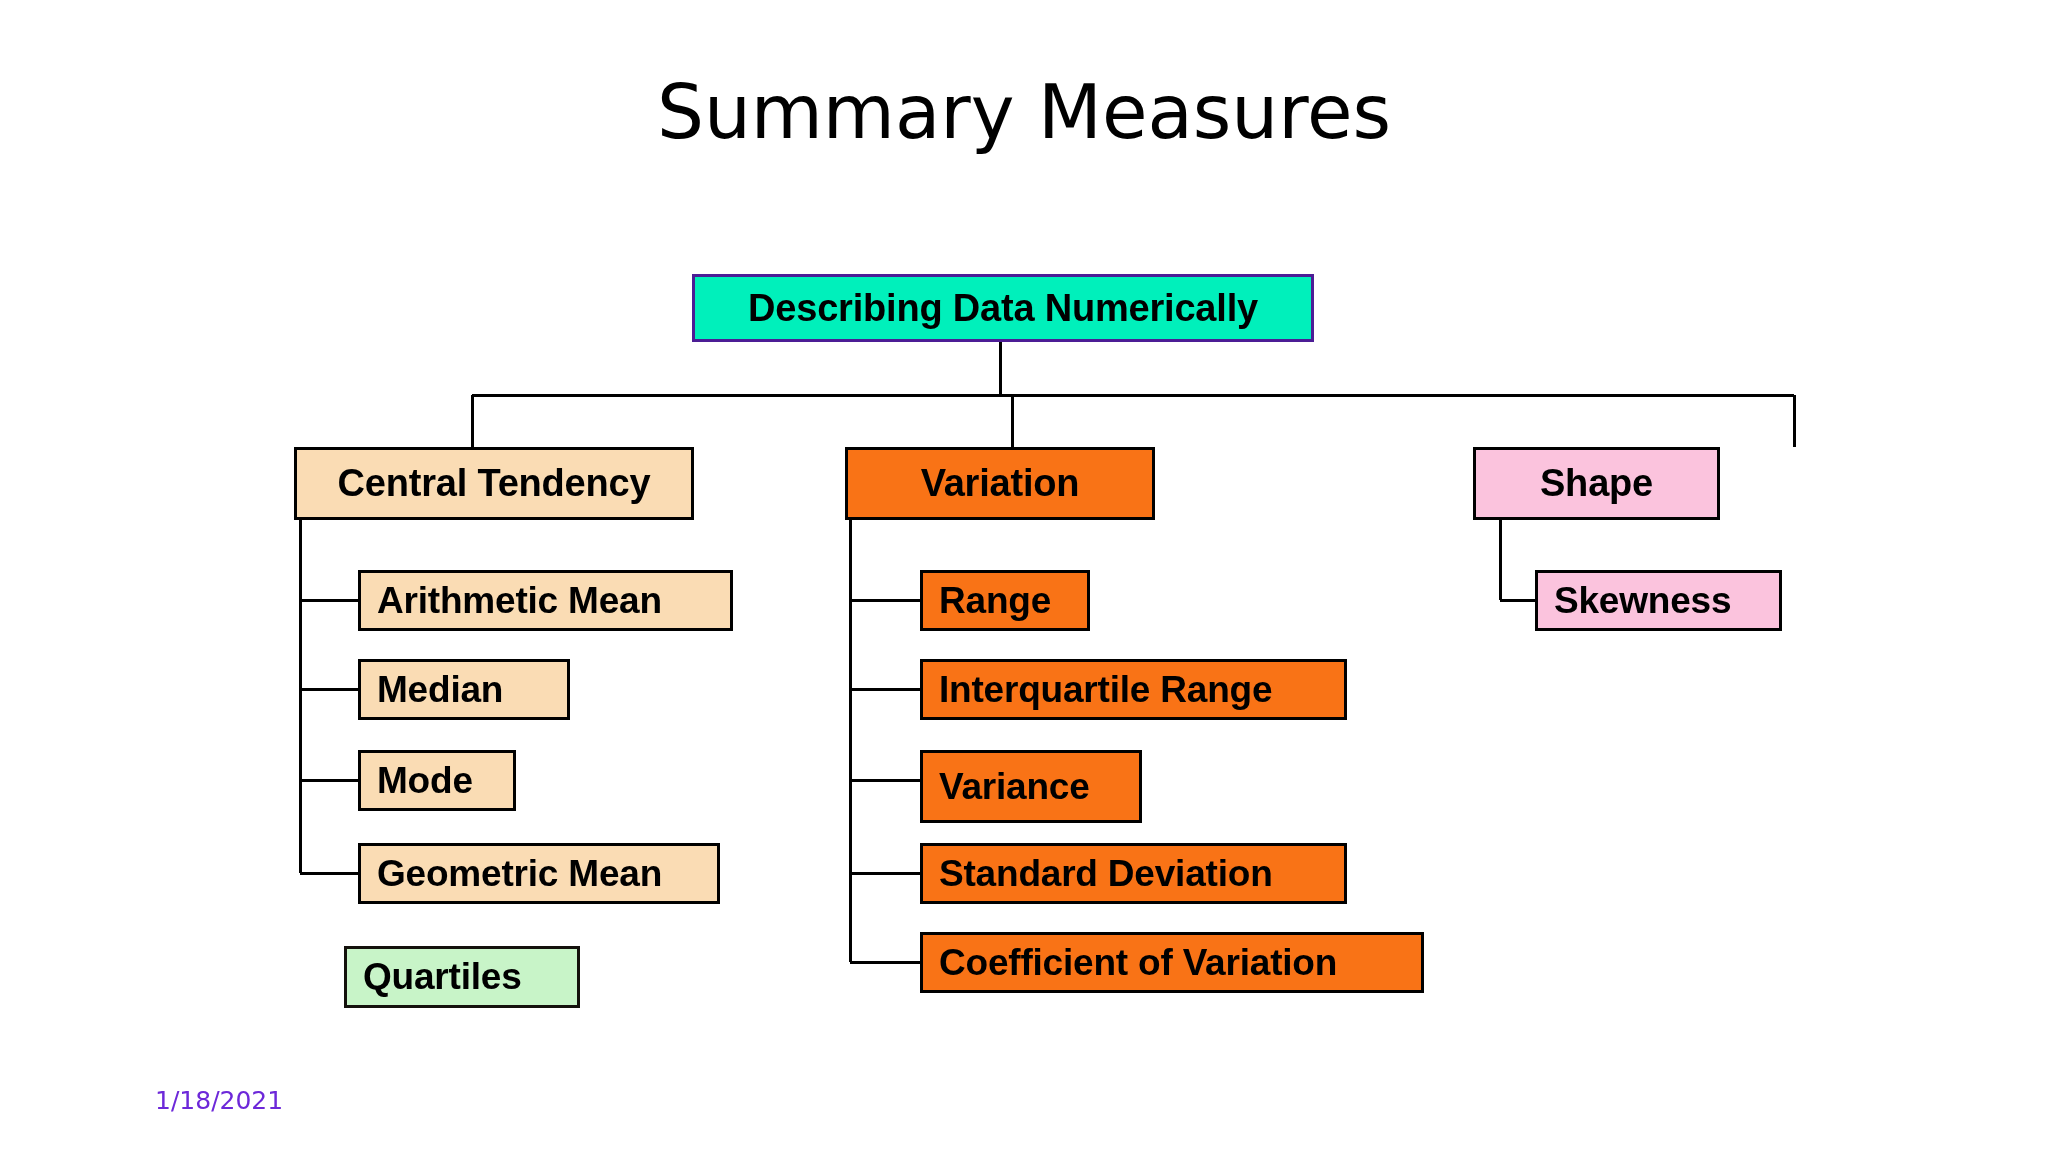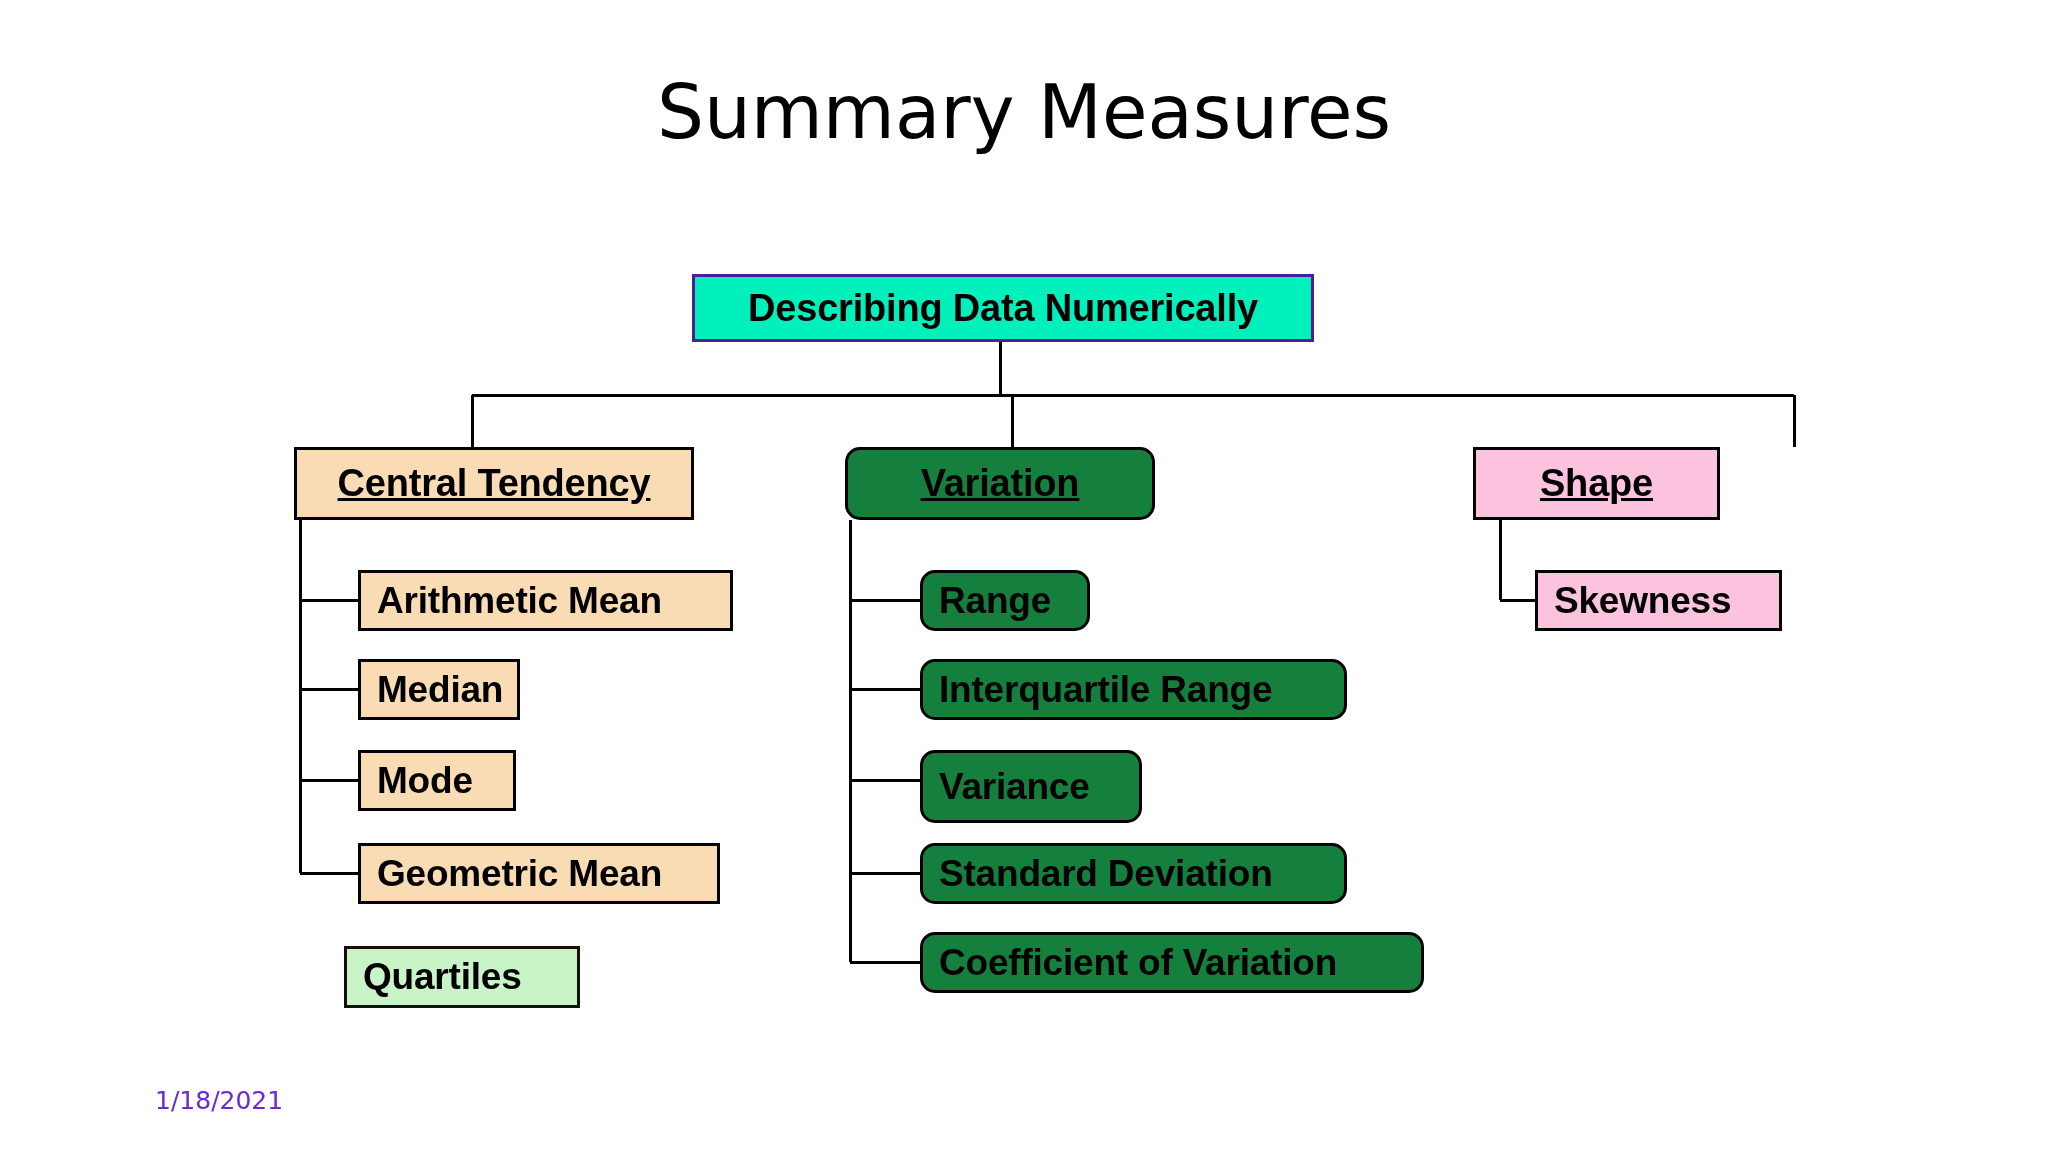--- a/index.html
+++ b/index.html
@@ -65,38 +65,37 @@
     border: 3px solid #4c1d95;
     background: #00f0bb;
     justify-content: center;
     font-size: 38px;
     letter-spacing: -0.2px;
   }
   .node.level1 {
     justify-content: center;
     font-size: 38px;
     letter-spacing: -0.2px;
-    text-decoration: underline;
   }
   .node.level2 {
     justify-content: flex-start;
     padding-left: 16px;
     font-size: 37px;
     letter-spacing: -0.2px;
   }
   .node.orphan {
     justify-content: flex-start;
     padding-left: 16px;
     font-size: 37px;
     letter-spacing: -0.2px;
     border: 3px solid #14110c;
   }
 
   .fill-peach { background: #fadcb4; }
-  .fill-blue  { background: #15803d; border-radius: 15px; }
+  .fill-blue  { background: #f97316; }
   .fill-pink  { background: #fbc3dd; }
   .fill-green { background: #c8f4c8; }
 
   
   #date-stamp {
     position: absolute;
     left: 155px;
     top: 1086px;
     font-family: "DejaVu Sans", sans-serif;
     font-size: 25px;
@@ -147,21 +146,21 @@
     <div class="node root" style="left:692px; top:274px; width:622px; height:68px;">Describing Data Numerically</div>
 
     <div class="node level1 fill-peach" style="left:294px; top:447px; width:400px; height:73px;">Central Tendency</div>
 
     <div class="node level1 fill-blue" style="left:845px; top:447px; width:310px; height:73px;">Variation</div>
 
     <div class="node level1 fill-pink" style="left:1473px; top:447px; width:247px; height:73px;">Shape</div>
 
     <div class="node level2 fill-peach" style="left:358px; top:570px; width:375px; height:61px;">Arithmetic Mean</div>
 
-    <div class="node level2 fill-peach" style="left:358px; top:659px; width:162px; height:61px;">Median</div>
+    <div class="node level2 fill-peach" style="left:358px; top:659px; width:212px; height:61px;">Median</div>
 
     <div class="node level2 fill-peach" style="left:358px; top:750px; width:158px; height:61px;">Mode</div>
 
     <div class="node level2 fill-peach" style="left:358px; top:843px; width:362px; height:61px;">Geometric Mean</div>
 
     <div class="node orphan fill-green" style="left:344px; top:946px; width:236px; height:62px;">Quartiles</div>
 
     <div class="node level2 fill-blue" style="left:920px; top:570px; width:170px; height:61px;">Range</div>
 
     <div class="node level2 fill-blue" style="left:920px; top:659px; width:427px; height:61px;">Interquartile Range</div>

